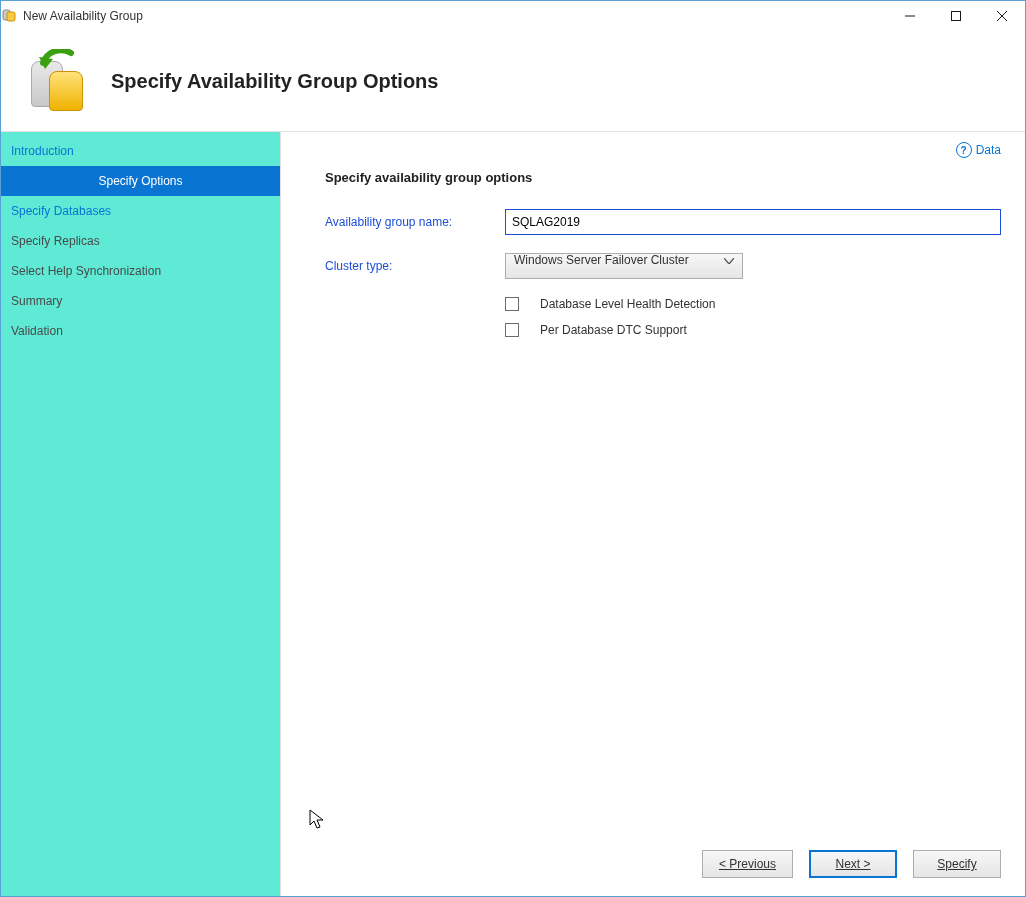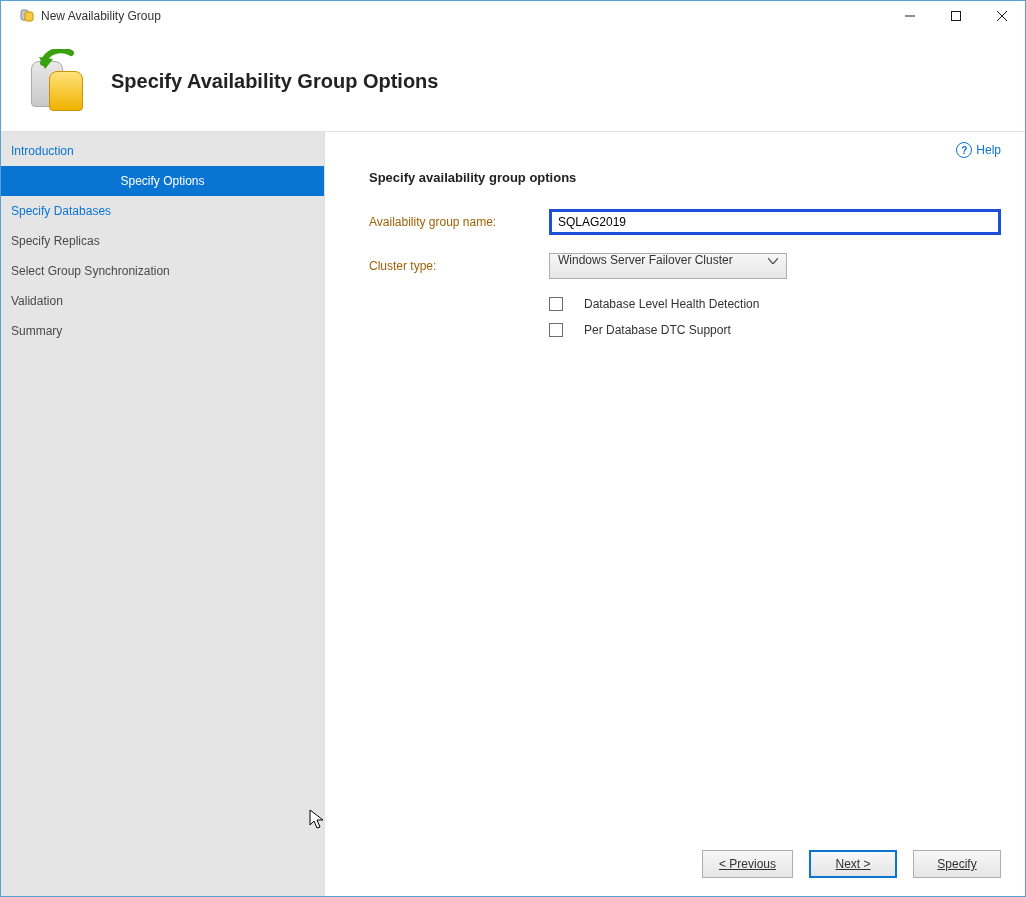--- a/index.html
+++ b/index.html
@@ -14,21 +14,21 @@
       background: #fff;
       display: flex;
       flex-direction: column;
       position: relative;
     }
     .titlebar {
       height: 30px;
       display: flex;
       align-items: center;
       justify-content: space-between;
-      padding-left: 18px;
+      padding-left: 0;
       background: #fff;
     }
     .titlebar-left { display: flex; align-items: center; gap: 6px; }
     .titlebar-title { font-size: 12px; color: #333; }
     .titlebar-controls { display: flex; }
     .titlebar-btn {
       width: 46px;
       height: 30px;
       display: flex;
       align-items: center;
@@ -65,22 +65,22 @@
     .header-title { font-size: 20px; font-weight: 700; color: #222; }
 
     
     .body {
       flex: 1;
       display: flex;
       min-height: 0;
       border-top: 1px solid #e1e1e1;
     }
     .sidebar {
-      width: 324px;
-      background: #e5e5e5;
+      width: 280px;
+      background: #5eead4;
       border-right: 1px solid #e1e1e1;
       padding-top: 4px;
     }
     .nav-item {
       padding: 8px 10px 8px 10px;
       color: #4a4a4a;
       cursor: default;
     }
     .nav-item.link { color: #0a74d3; cursor: pointer; }
     .nav-item.active { background: #0a74d3; color: #fff; text-align: center; }
@@ -113,25 +113,25 @@
       font-size: 13px;
       color: #222;
       margin-bottom: 24px;
     }
     .form-row {
       display: flex;
       align-items: center;
       margin-bottom: 18px;
     }
     .form-row.top { align-items: center; }
-    .form-label { width: 180px; color: #a16207; }
+    .form-label { width: 180px; color: #1d4ed8; }
     .text-input {
       flex: 1;
       height: 26px;
-      border: 3px solid #1d4ed8;
+      border: 1px solid #1d4ed8;
       padding: 2px 6px;
       font-size: 12px;
       outline: none;
       max-width: 540px;
     }
     .select {
       width: 238px;
       height: 26px;
       background: linear-gradient(#f7f7f7, #e5e5e5);
       border: 1px solid #adadad;
@@ -230,30 +230,30 @@
     <div class="header-title">Specify Availability Group Options</div>
   </div>
 
   <div class="body">
 
     <div class="sidebar">
       <div class="nav-item link">Introduction</div>
       <div class="nav-item active">Specify Options</div>
       <div class="nav-item link">Specify Databases</div>
       <div class="nav-item">Specify Replicas</div>
-      <div class="nav-item">Select Group Synchronization</div>
+      <div class="nav-item">Select Help Synchronization</div>
+      <div class="nav-item">Summary</div>
       <div class="nav-item">Validation</div>
-      <div class="nav-item">Summary</div>
     </div>
 
     <div class="content">
       <div class="content-top">
         <span class="help-link">
           <span class="help-icon">?</span>
-          <span>Help</span>
+          <span>Data</span>
         </span>
       </div>
 
       <div class="content-inner">
         <div class="section-heading">Specify availability group options</div>
 
         <div class="form-row top">
           <div class="form-label">Availability group name:</div>
           <input class="text-input" type="text" value="SQLAG2019" style="">
         </div>

